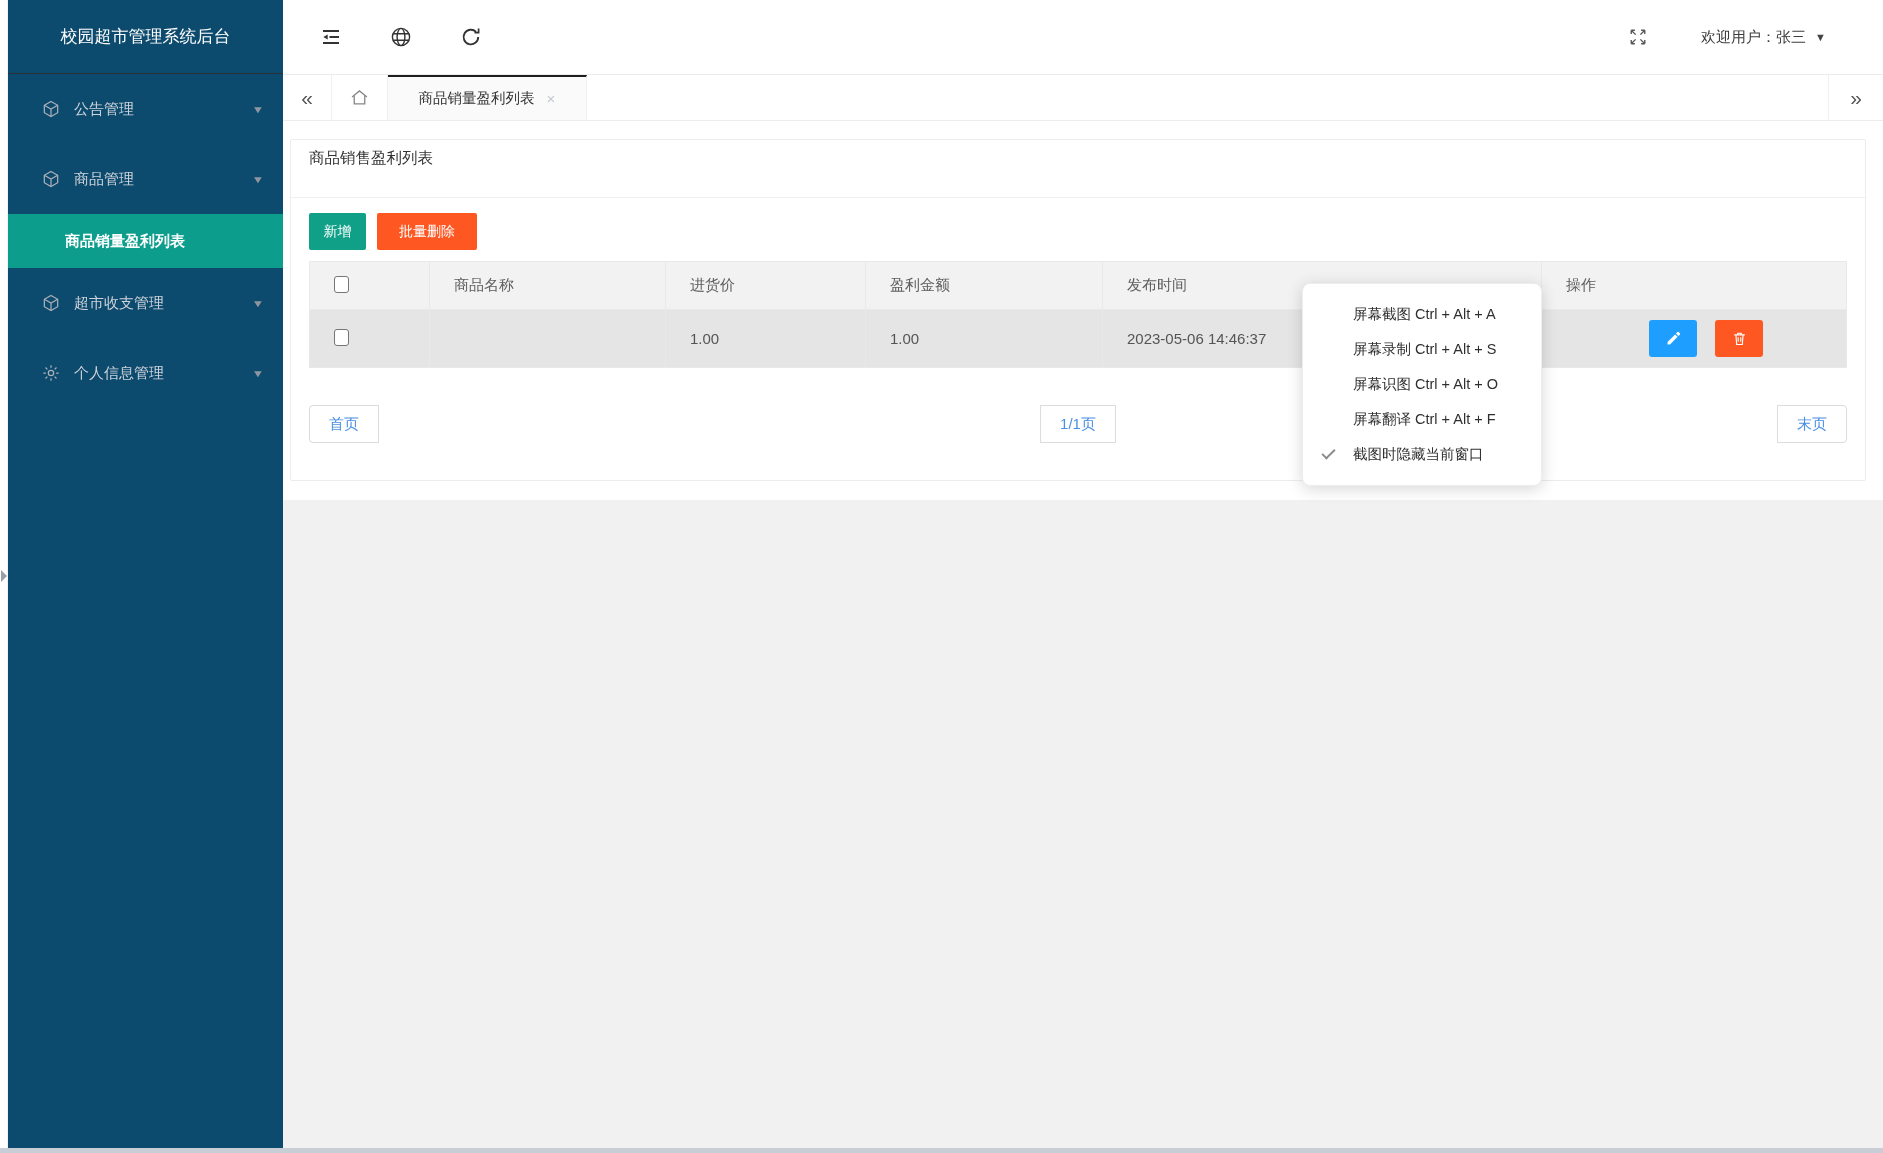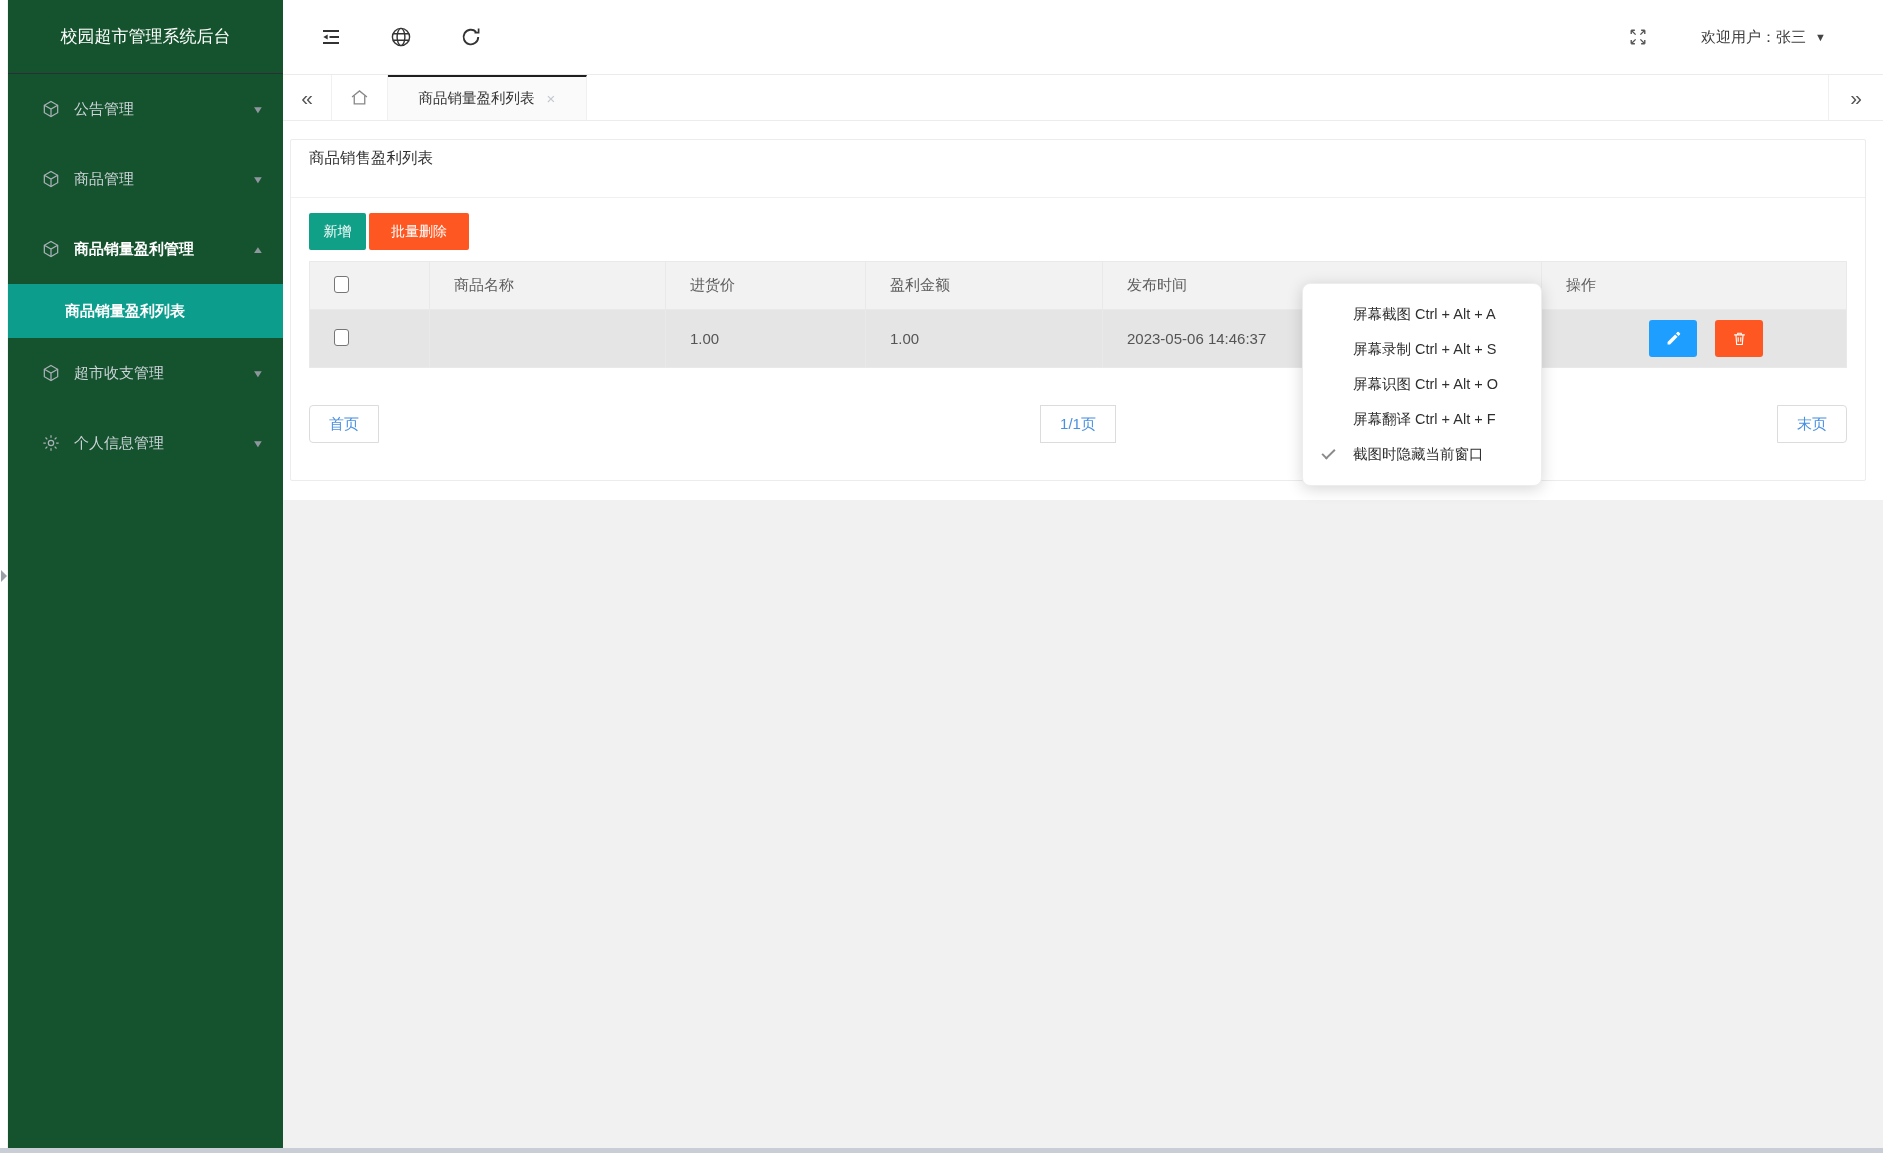--- a/index.html
+++ b/index.html
@@ -6,21 +6,21 @@
   html,body { background:#fff; }
   body { font-family:"Liberation Sans","DejaVu Sans",sans-serif; }
   #app { position:relative; width:1883px; height:1153px; background:#fff; overflow:hidden; }
 
   
   .edge-strip { position:absolute; left:0; top:0; width:8px; height:1148px; background:#fff; border-right:1px solid #f2f2f2; }
   .edge-handle { position:absolute; left:1px; top:570px; width:0; height:0;
     border-top:6px solid transparent; border-bottom:6px solid transparent; border-left:6px solid #9aa0a8; }
 
   
-  .sidebar { position:absolute; left:8px; top:0; width:275px; height:1148px; background:#14532d; }
+  .sidebar { position:absolute; left:8px; top:0; width:275px; height:1148px; background:#0c4a6e; }
   .s-title { height:74px; display:flex; align-items:center; justify-content:center;
     color:#fff; font-size:17px; border-bottom:1px solid #2b2e37; }
   .menu-item { height:70px; display:flex; align-items:center; padding:0 20px 0 33px;
     color:#ced2d9; font-size:15px; cursor:pointer; }
   .menu-item .mi-icon { width:20px; height:20px; margin-right:13px; color:#aab0b8; flex:0 0 auto; }
   .menu-item .mi-icon svg { width:20px; height:20px; display:block; }
   .menu-item .mi-label { flex:1; }
   .menu-item .mi-arrow { font-size:10px; color:#9096a0; transform:scaleX(1.3); }
   .menu-item.expanded { color:#ffffff; font-weight:bold; }
   .submenu-item { height:54px; display:flex; align-items:center; padding-left:57px;
@@ -57,21 +57,21 @@
   .content-white { position:absolute; left:283px; right:0; top:121px; height:379px; background:#fff; }
   .content-gray  { position:absolute; left:283px; right:0; top:500px; height:648px; background:#f1f1f2; }
   .hscrollbar    { position:absolute; left:0; right:0; top:1148px; height:5px; background:#c9ced6; }
 
   
   .card { position:absolute; left:290px; top:139px; width:1576px; height:342px; background:#fff;
     border:1px solid #ececec; border-radius:2px; padding:0 18px; }
   .card-header { height:50px; display:flex; align-items:flex-start; margin:8px -18px; padding:0 18px;
     border-bottom:1px solid #f0f0f0; }
   .card-title { font-size:15.5px; color:#333; }
-  .toolbar { margin-top:15px; display:flex; gap:3px; }
+  .toolbar { margin-top:15px; display:flex; gap:11px; }
   .btn { border:none; height:37px; border-radius:2px; color:#fff; font-size:14px; cursor:pointer;
     font-family:"Liberation Sans","DejaVu Sans",sans-serif; }
   .btn-add { background:#10a087; width:57px; }
   .btn-batch { background:#ff5722; width:100px; }
 
   
   table.grid { margin-top:11px; width:100%; border-collapse:collapse; table-layout:fixed; }
   table.grid th { background:#f2f2f2; height:48px; font-weight:normal; font-size:15px; color:#5e5e5e;
     text-align:left; padding-left:24px; border:1px solid #e9e9e9; }
   table.grid td { height:58px; font-size:15px; color:#555; padding-left:24px;
@@ -130,30 +130,20 @@
       <span class="mi-icon">
         <svg viewBox="0 0 24 24" fill="none" stroke="currentColor" stroke-width="1.5">
           <path d="M12 3 L20 7.5 V16.5 L12 21 L4 16.5 V7.5 Z"></path>
             <path d="M4 7.5 L12 12 L20 7.5 M12 12 V21"></path>
         </svg>
       </span>
       <span class="mi-label">商品管理</span>
       <span class="mi-arrow">▼</span>
     </div>
 
-    <div class="menu-item expanded">
-      <span class="mi-icon">
-        <svg viewBox="0 0 24 24" fill="none" stroke="currentColor" stroke-width="1.5">
-          <path d="M12 3 L20 7.5 V16.5 L12 21 L4 16.5 V7.5 Z"></path>
-            <path d="M4 7.5 L12 12 L20 7.5 M12 12 V21"></path>
-        </svg>
-      </span>
-      <span class="mi-label">商品销量盈利管理</span>
-      <span class="mi-arrow">▲</span>
-    </div>
 
     <div class="submenu-item">商品销量盈利列表</div>
 
     <div class="menu-item">
       <span class="mi-icon">
         <svg viewBox="0 0 24 24" fill="none" stroke="currentColor" stroke-width="1.5">
           <path d="M12 3 L20 7.5 V16.5 L12 21 L4 16.5 V7.5 Z"></path>
             <path d="M4 7.5 L12 12 L20 7.5 M12 12 V21"></path>
         </svg>
       </span>

